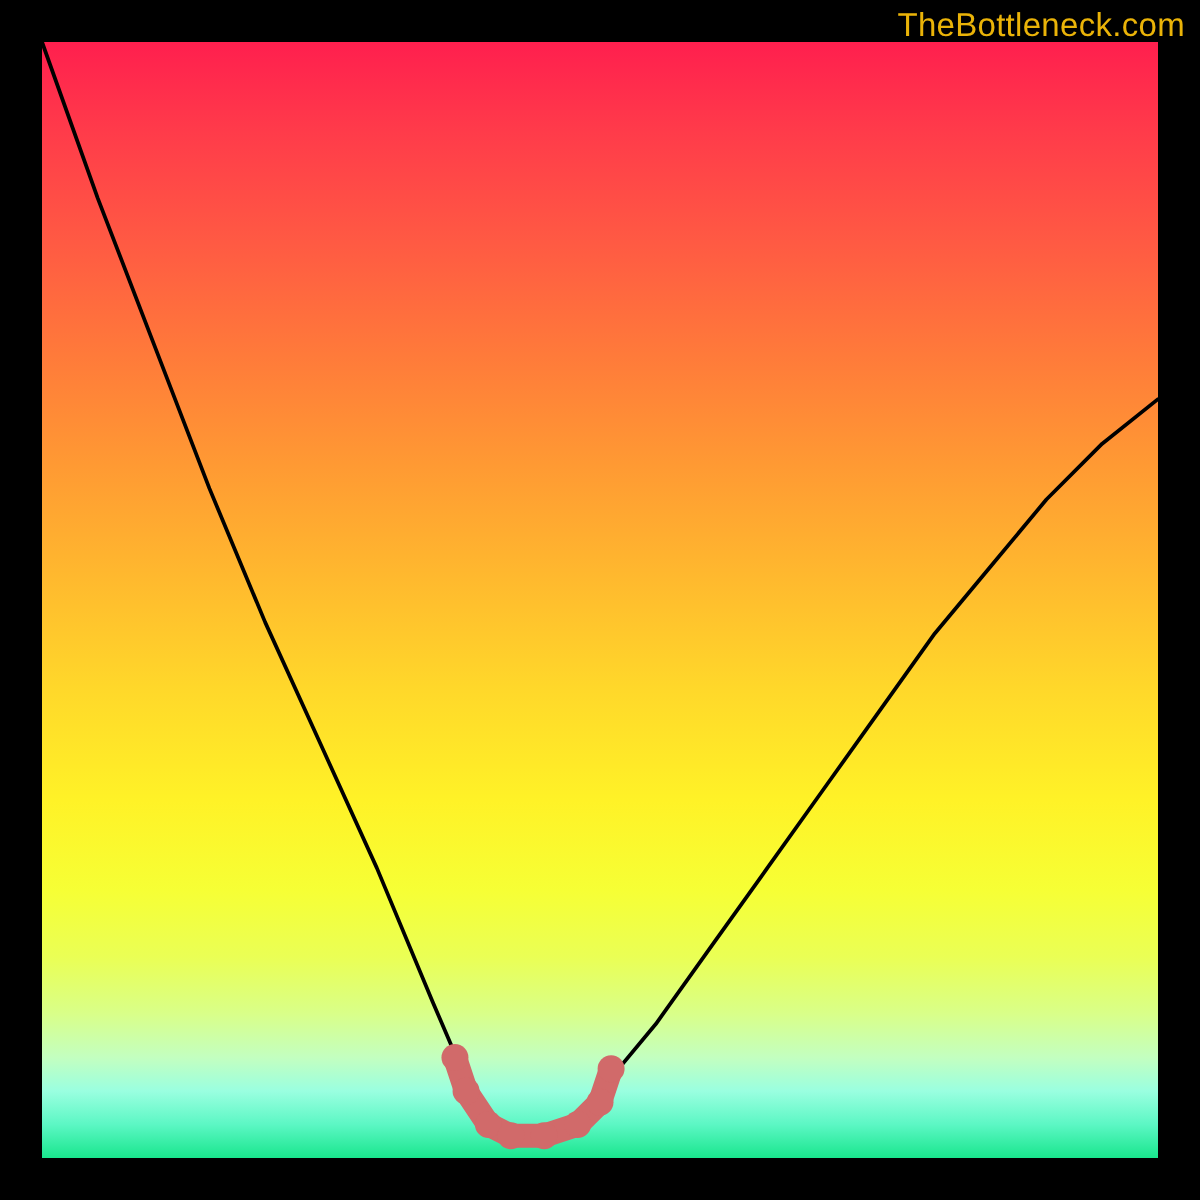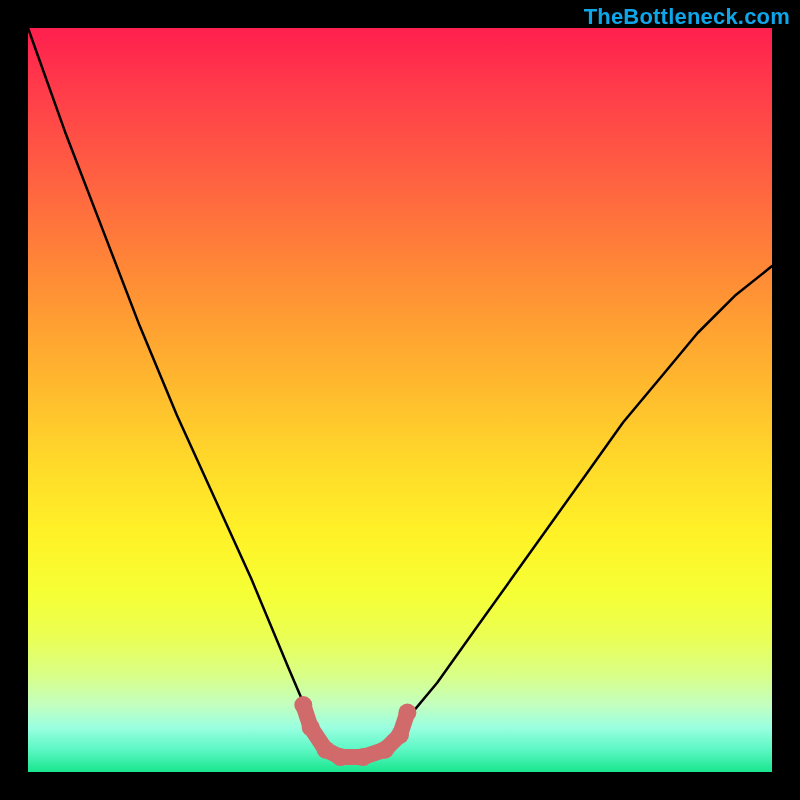--- a/index.html
+++ b/index.html
@@ -41,23 +41,23 @@
       #c3ffc0 91%,
       #9affe0 94%,
       #5cf7c4 97%,
       #19e68d 100%
     );
   }
   .watermark {
     position: absolute;
     top: 4px;
     right: 10px;
-    color: #0ea5e9;
+    color: #eab308;
     font-size: 22px;
-    font-weight: 700;
+    font-weight: 400;
     letter-spacing: 0.2px;
   }
   svg.curve {
     position: absolute;
     left: 0;
     top: 0;
     width: 744px;
     height: 744px;
     overflow: visible;
   }

